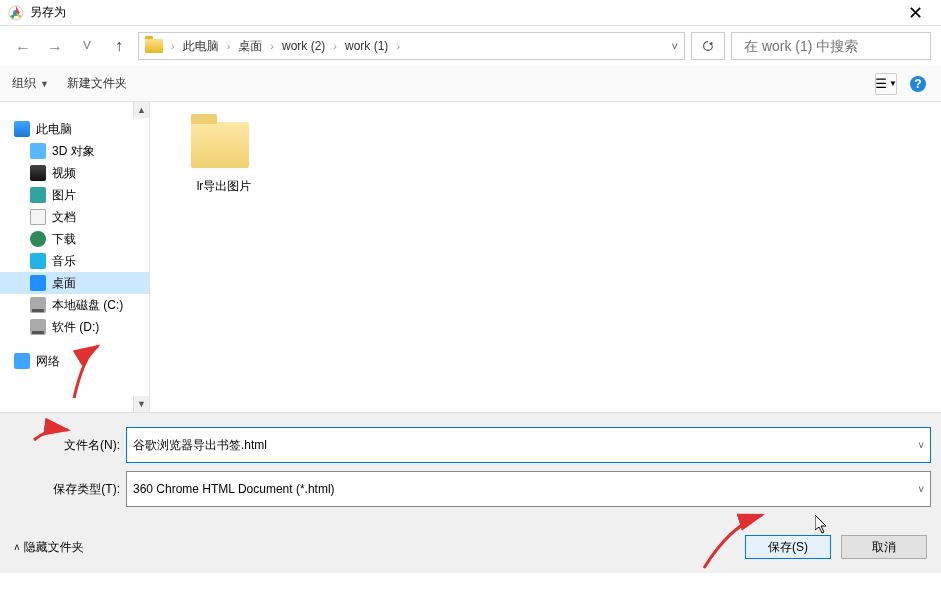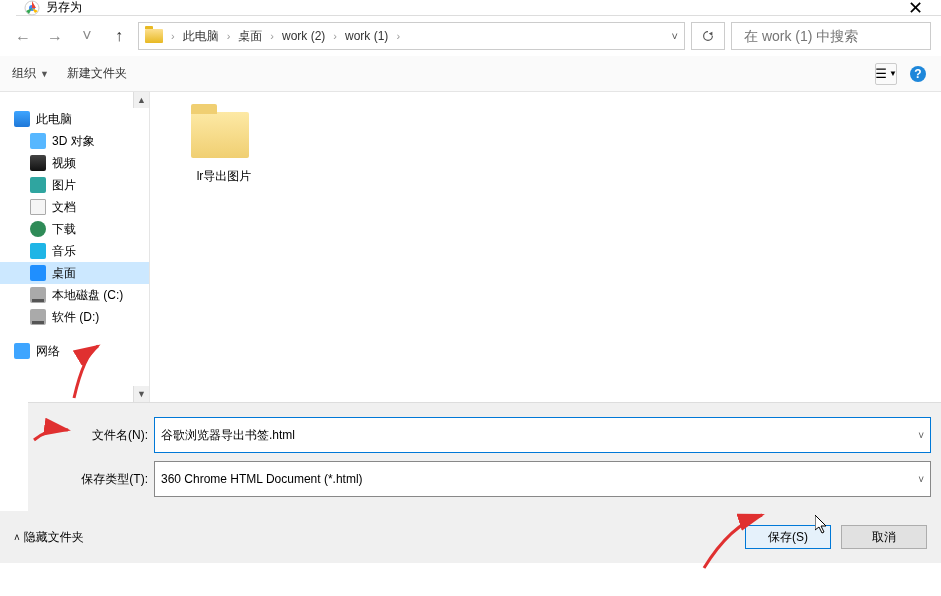--- a/index.html
+++ b/index.html
@@ -1,18 +1,18 @@
 <!DOCTYPE html>
 <html><head>
   <meta charset="utf-8">
   <style>
     * { margin: 0; padding: 0; box-sizing: border-box; font-family: "Microsoft YaHei", "Segoe UI", sans-serif; }
     body { width: 941px; height: 596px; background: #fff; position: relative; overflow: hidden; }
     
-    .titlebar { display: flex; align-items: center; height: 16px; padding: 0 8px; border-bottom: 1px solid #ddd; margin-left: 16px; }
+    .titlebar { display: flex; align-items: center; height: 26px; padding: 0 8px; border-bottom: 1px solid #ddd; }
     .titlebar .chrome-ico { width: 16px; height: 16px; margin-right: 6px; }
     .titlebar .title { font-size: 12px; flex: 1; }
     .titlebar .close { font-size: 18px; padding: 0 10px; font-weight: 300; }
     
     .navbar { display: flex; align-items: center; height: 40px; padding: 6px 10px; gap: 6px; }
     .nav-btn { width: 26px; height: 28px; display: inline-flex; align-items: center; justify-content: center; color: #888; }
     .nav-btn.enabled { color: #333; }
     
     .addressbar { flex: 1; border: 1px solid #ccc; background: #fff; height: 28px; display: flex; align-items: center; padding: 0 6px; gap: 8px; }
     .addressbar .folder-ico { width: 18px; height: 14px; background: linear-gradient(#fde08f, #e8b923); border-radius: 1px; position: relative; }
@@ -52,21 +52,21 @@
     .tree-scroll-up, .tree-scroll-down { position: absolute; right: 0; width: 16px; height: 16px; background: #f0f0f0; display: flex; align-items: center; justify-content: center; font-size: 9px; color: #555; border-left:1px solid #ddd;}
     .tree-scroll-up { top: 0; }
     .tree-scroll-down { bottom: 0; }
     
     .content-pane { flex: 1; padding: 20px; display: flex; align-items: flex-start; gap: 20px; }
     .file-item { display: flex; flex-direction: column; align-items: center; width: 100px; }
     .folder-big { width: 58px; height: 46px; background: linear-gradient(#fde9a5,#f0cf72); border-radius: 2px; position: relative; margin-bottom: 10px; }
     .folder-big::before { content: ''; position: absolute; top: -8px; left: 0; width: 26px; height: 10px; background: #f0cf72; border-radius: 2px 2px 0 0; }
     .file-label { font-size: 12px; text-align: center; padding-left: 8px; }
     
-    .form-area { padding: 14px 10px 6px 10px; background:#f0f0f0; border-top:1px solid #ddd;margin-left:28px;}
+    .form-area { padding: 14px 10px 6px 10px; background:#f0f0f0; border-top:1px solid #ddd;}
     .form-row { display: flex; align-items: center; margin-bottom: 8px; gap: 6px; }
     .form-row label { width: 110px; text-align: right; font-size: 12px; }
     .form-row .field { flex: 1; border: 1px solid #888; background: #fff; height: 36px; display: flex; align-items: center; padding-left: 6px; font-size: 12px; position: relative; }
     .form-row .field.focused { border: 1px solid #0078d7; }
     .field .chev { position: absolute; right: 6px; color: #555; font-size: 10px; }
     
     .button-bar { display: flex; align-items: center; padding: 14px 14px; background:#f0f0f0;}
     .button-bar .hide-folders { font-size: 12px; display: flex; align-items: center; gap: 4px; }
     .button-bar .spacer { flex: 1; }
     .btn { min-width: 86px; height: 24px; border: 1px solid #adadad; background: #e1e1e1; font-size: 12px; display: inline-flex; align-items: center; justify-content: center; margin-left: 10px; }

